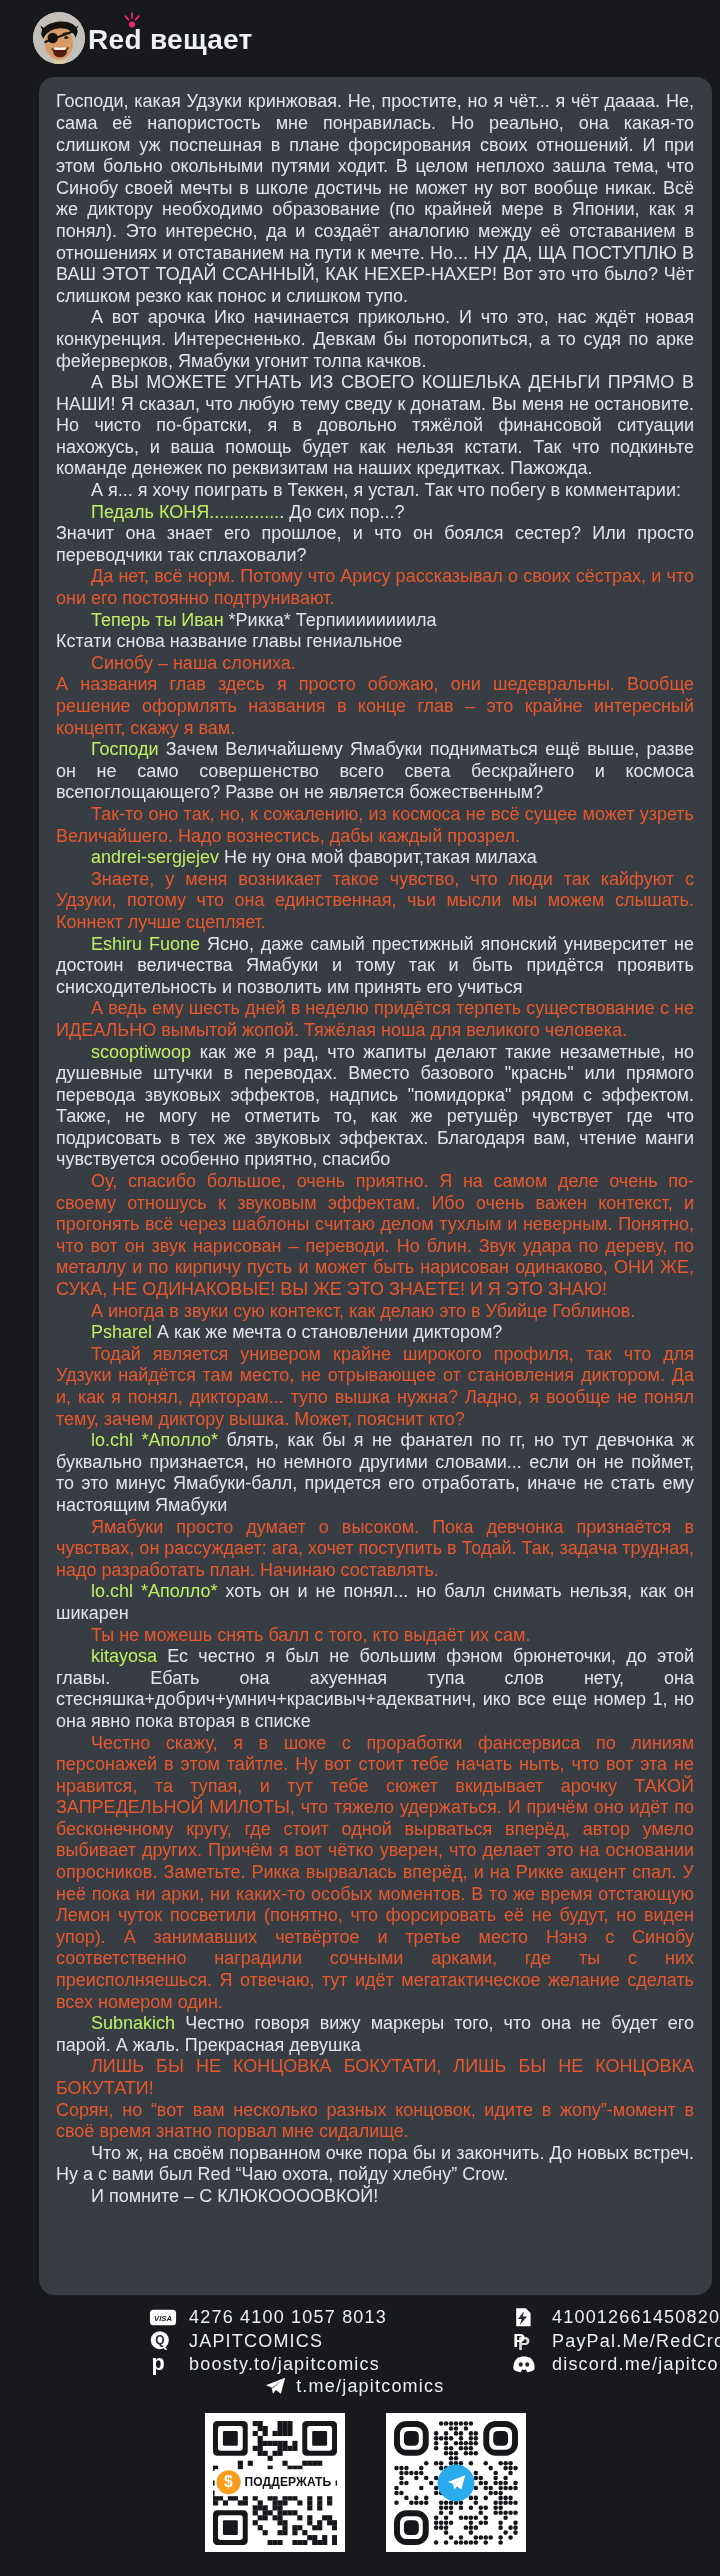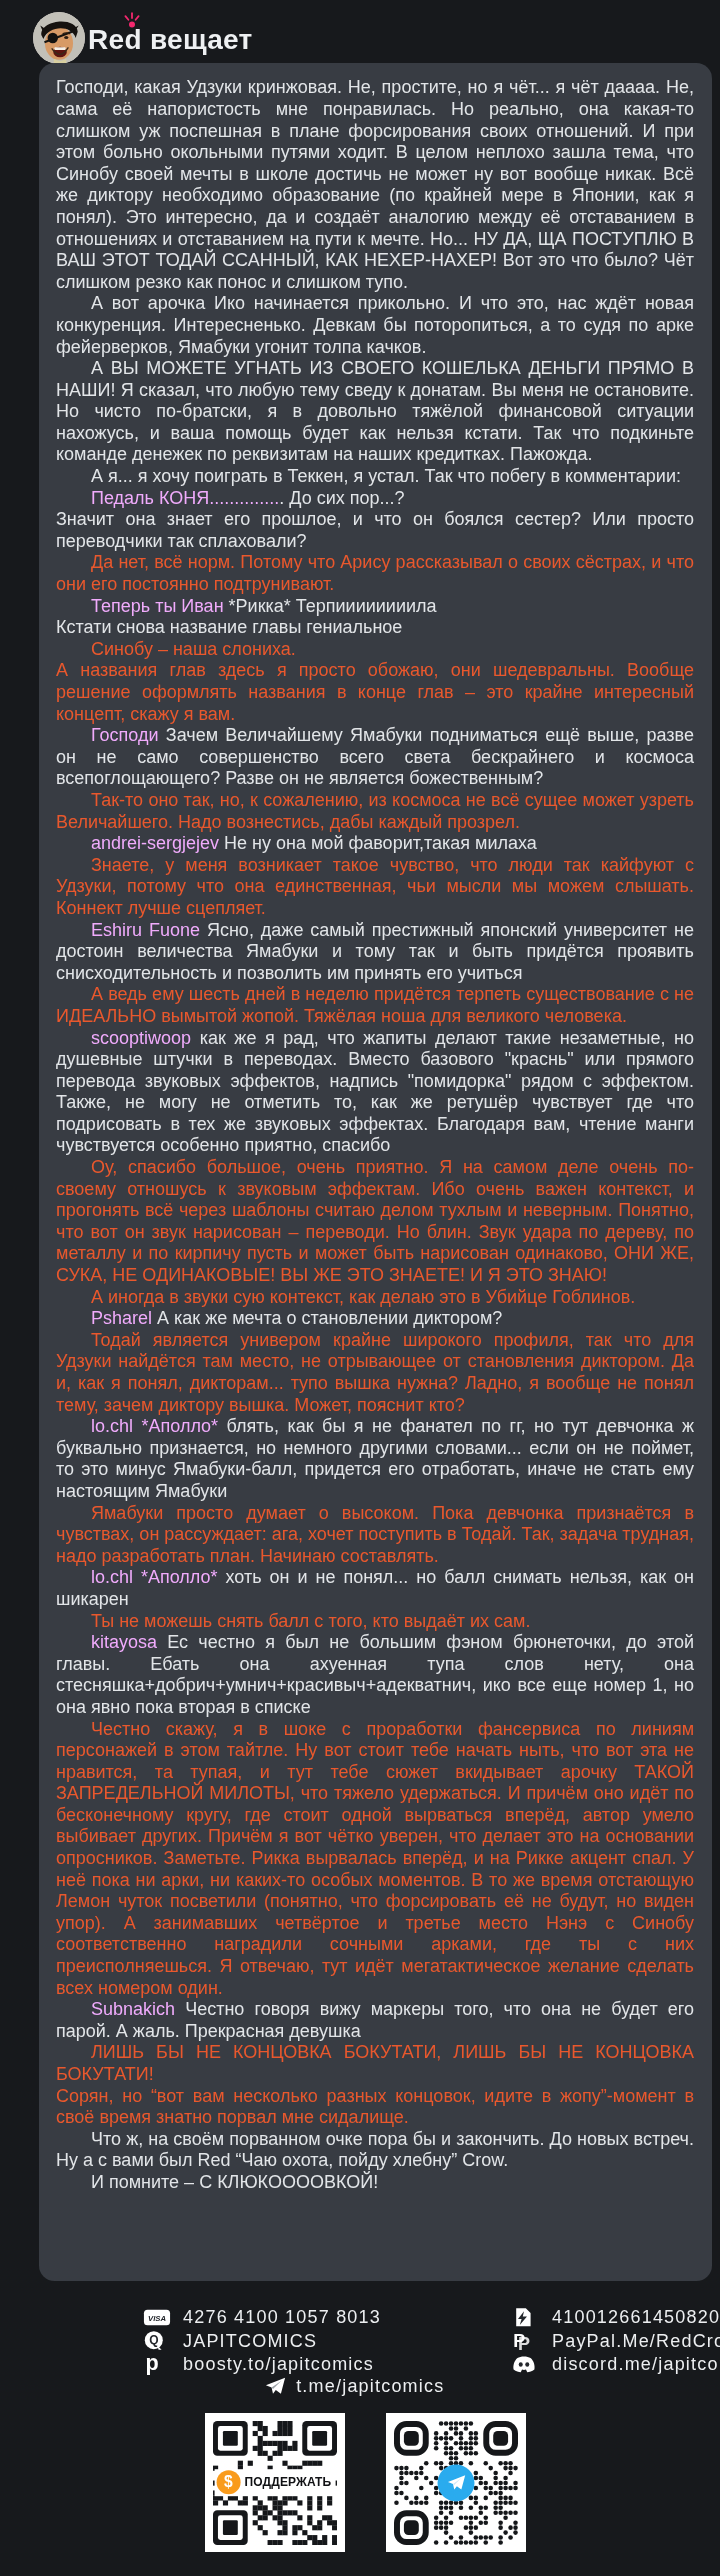--- a/index.html
+++ b/index.html
@@ -6,32 +6,32 @@
   .page{position:relative;width:721px;height:2576px;background:#17191c;overflow:hidden;
         font-family:"Liberation Sans",sans-serif;margin-left:15px;}
   
   .hdr{position:absolute;top:0;left:0;width:721px;height:77px;}
   .avatar{position:absolute;top:12px;left:18px;width:52px;height:52px;border-radius:50%;
           overflow:hidden;background:#c9c6bf;}
   .title{position:absolute;left:73px;top:24px;margin:0;font-size:28px;font-weight:600;
          color:#eef0f2;letter-spacing:0.3px;}
   .sparkle{position:absolute;left:35px;top:-17px;width:18px;height:20.4px;}
   
-  .card{position:absolute;top:63px;left:24px;width:673px;height:2218px;background:#383c43;
+  .card{position:absolute;top:77px;left:24px;width:673px;height:2218px;background:#383c43;
         border-radius:15.6px;box-sizing:border-box;padding:14.4px 18px 24px 17px;overflow:hidden;}
   p.blk{margin:0;font-size:18px;line-height:21.6px;text-align:justify;color:#e2e5e8;}
   .ind{text-indent:35px;}
   .gap-l{margin-top:34px;}
   .gap-xl{margin-top:55px;}
   .seg-body{color:#e2e5e8;}
-  .seg-green{color:#f0abfc;}
+  .seg-green{color:#bef264;}
   .seg-orange{color:#e9582d;}
   
   .pay-col{position:absolute;display:flex;flex-direction:column;}
-  .pay-col.left{top:2306px;left:128px;text-align:right;}
+  .pay-col.left{top:2306px;left:134px;text-align:right;}
   .pay-col.right{top:2306px;left:497px;}
   .pay-row{display:flex;align-items:center;height:23.4px;}
   .pay-ic{width:40px;display:flex;align-items:center;}
   .pay-lb{font-size:18px;font-weight:400;color:#edeff1;letter-spacing:1.2px;white-space:nowrap;}
   .tg-row{position:absolute;top:2376px;left:0;width:678px;display:flex;justify-content:center;
           align-items:center;gap:9.6px;}
   .tg-row .pay-ic{width:auto;}
   .qr-row{position:absolute;top:2413px;left:190px;display:flex;gap:41px;}
   .qr-box{width:140px;height:139px;background:#ffffff;box-sizing:border-box;padding:7.8px;position:relative;}
   .qr-badge{position:absolute;left:50%;top:50%;transform:translate(-50%,-50%);background:#fff;

